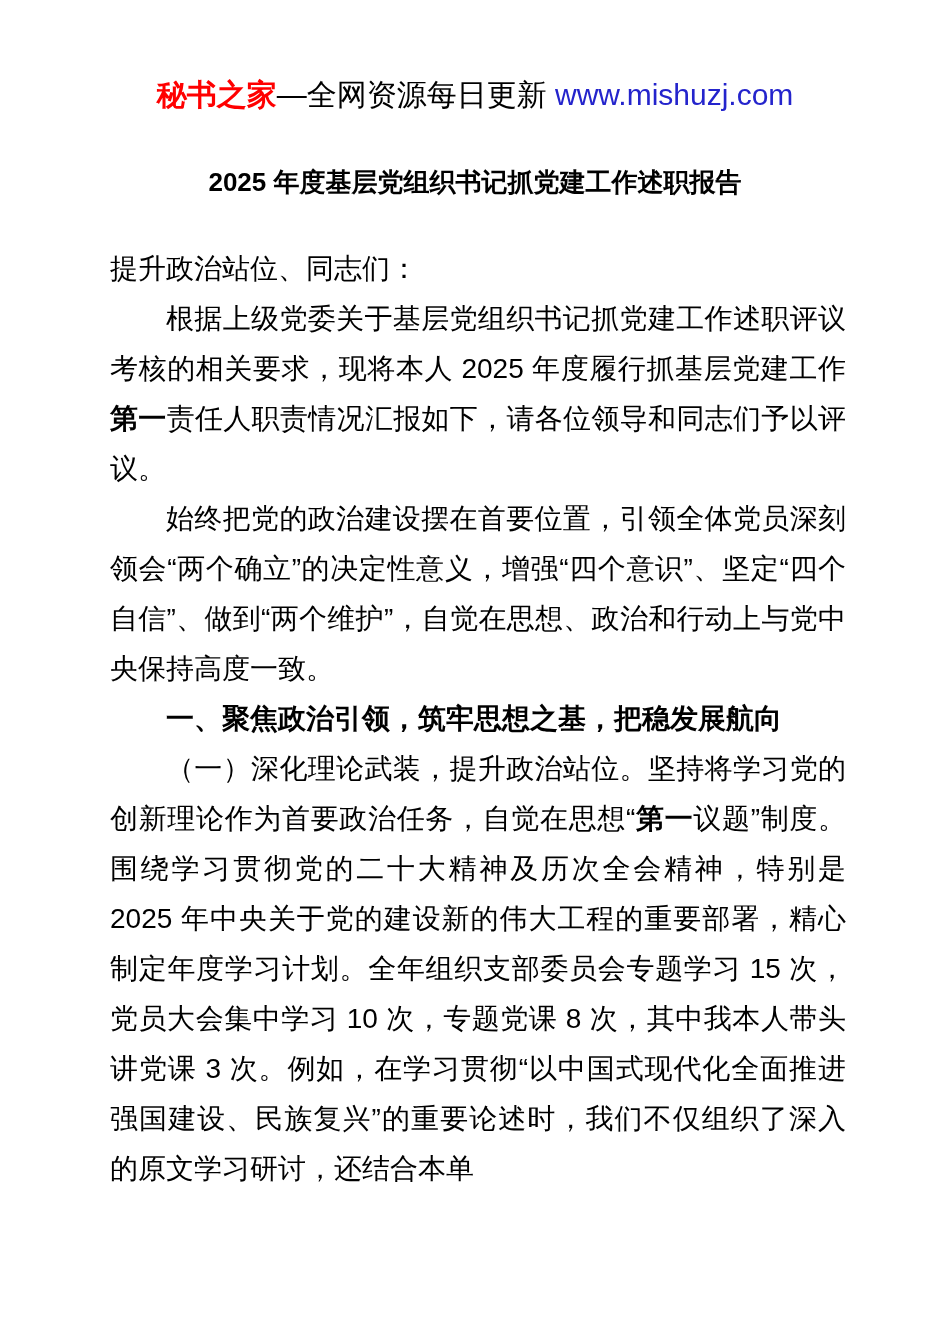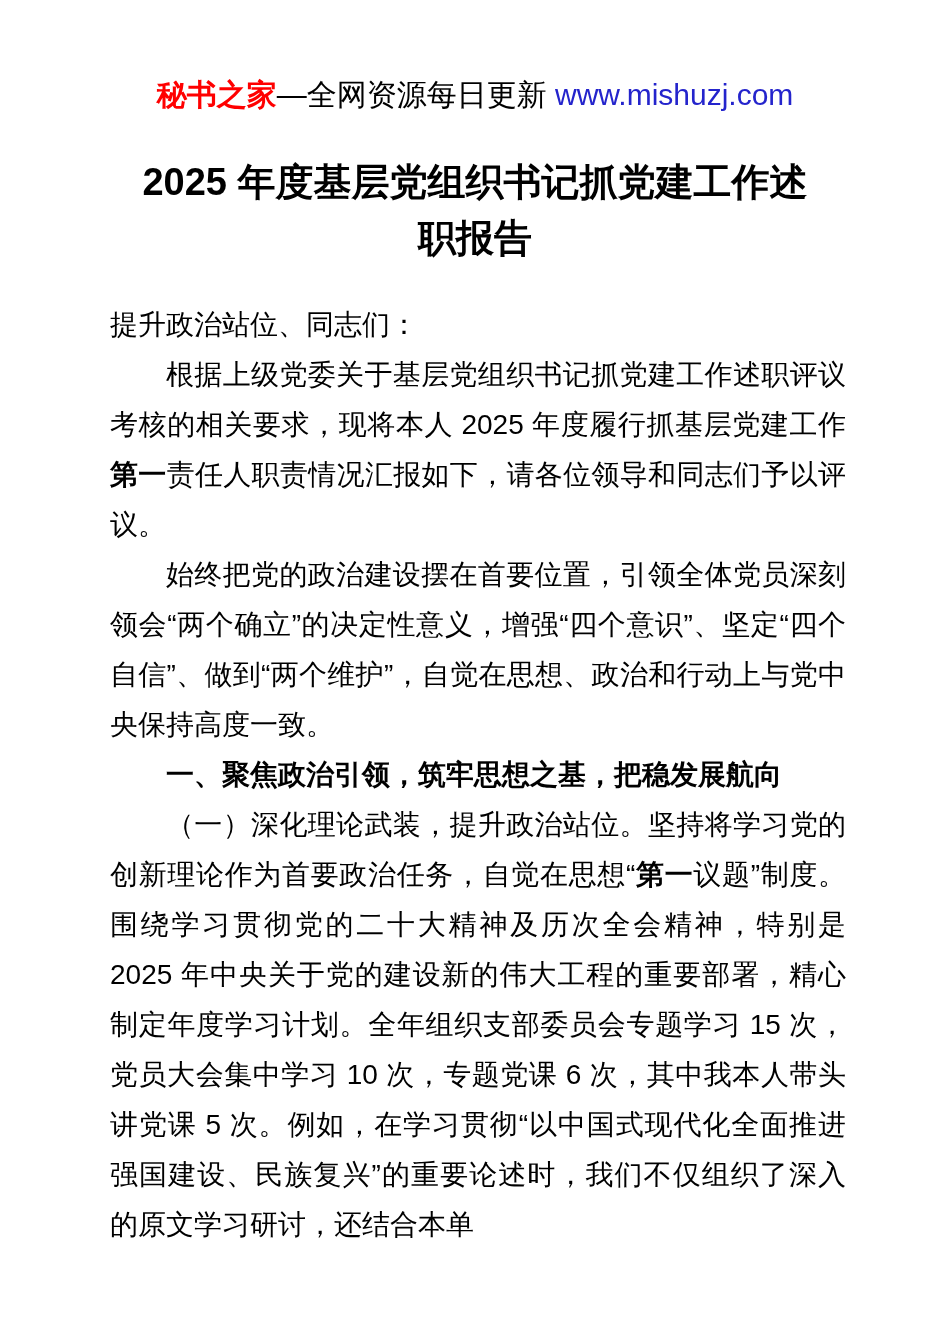--- a/index.html
+++ b/index.html
@@ -33,21 +33,21 @@
   }
   .site-url {
     color: #2424cc;
     text-decoration: none;
     cursor: pointer;
   }
   .doc-title {
     margin: 40px auto 4px auto;
     max-width: 700px;
     text-align: center;
-    font-size: 38px;
+    font-size: 26px;
     font-weight: 700;
     line-height: 56px;
   }
   .doc-body {
     margin: 34px 104px 0 110px;
     font-size: 28px;
     line-height: 50px;
     text-align: justify;
     text-justify: inter-ideograph;
   }
@@ -75,16 +75,16 @@
     <a class="site-url" style="color: rgb(36, 36, 204);">www.mishuzj.com</a>
   </div>
 
   <h1 class="doc-title">2025 年度基层党组织书记抓党建工作述职报告</h1>
 
   <div class="doc-body" id="doc-body">
       <p><span>提升政治站位、同志们：</span></p>
       <p class="indent"><span>根据上级党委关于基层党组织书记抓党建工作述职评议考核的相关要求，现将本人 2025 年度履行抓基层党建工作</span><span class="run-bold">第一</span><span>责任人职责情况汇报如下，请各位领导和同志们予以评议。</span></p>
       <p class="indent"><span>始终把党的政治建设摆在首要位置，引领全体党员深刻领会“两个确立”的决定性意义，增强“四个意识”、坚定“四个自信”、做到“两个维护”，自觉在思想、政治和行动上与党中央保持高度一致。</span></p>
       <p class="indent bold"><span class="run-bold">一、聚焦政治引领，筑牢思想之基，把稳发展航向</span></p>
-      <p class="indent"><span>（一）深化理论武装，提升政治站位。坚持将学习党的创新理论作为首要政治任务，自觉在思想“</span><span class="run-bold">第一</span><span>议题”制度。围绕学习贯彻党的二十大精神及历次全会精神，特别是 2025 年中央关于党的建设新的伟大工程的重要部署，精心制定年度学习计划。全年组织支部委员会专题学习 15 次，党员大会集中学习 10 次，专题党课 6 次，其中我本人带头讲党课 5 次。例如，在学习贯彻“以中国式现代化全面推进强国建设、民族复兴”的重要论述时，我们不仅组织了深入的原文学习研讨，还结合本单</span></p>
+      <p class="indent"><span>（一）深化理论武装，提升政治站位。坚持将学习党的创新理论作为首要政治任务，自觉在思想“</span><span class="run-bold">第一</span><span>议题”制度。围绕学习贯彻党的二十大精神及历次全会精神，特别是 2025 年中央关于党的建设新的伟大工程的重要部署，精心制定年度学习计划。全年组织支部委员会专题学习 15 次，党员大会集中学习 10 次，专题党课 8 次，其中我本人带头讲党课 3 次。例如，在学习贯彻“以中国式现代化全面推进强国建设、民族复兴”的重要论述时，我们不仅组织了深入的原文学习研讨，还结合本单</span></p>
     </div>
 
 </div>
 
 </body></html>

